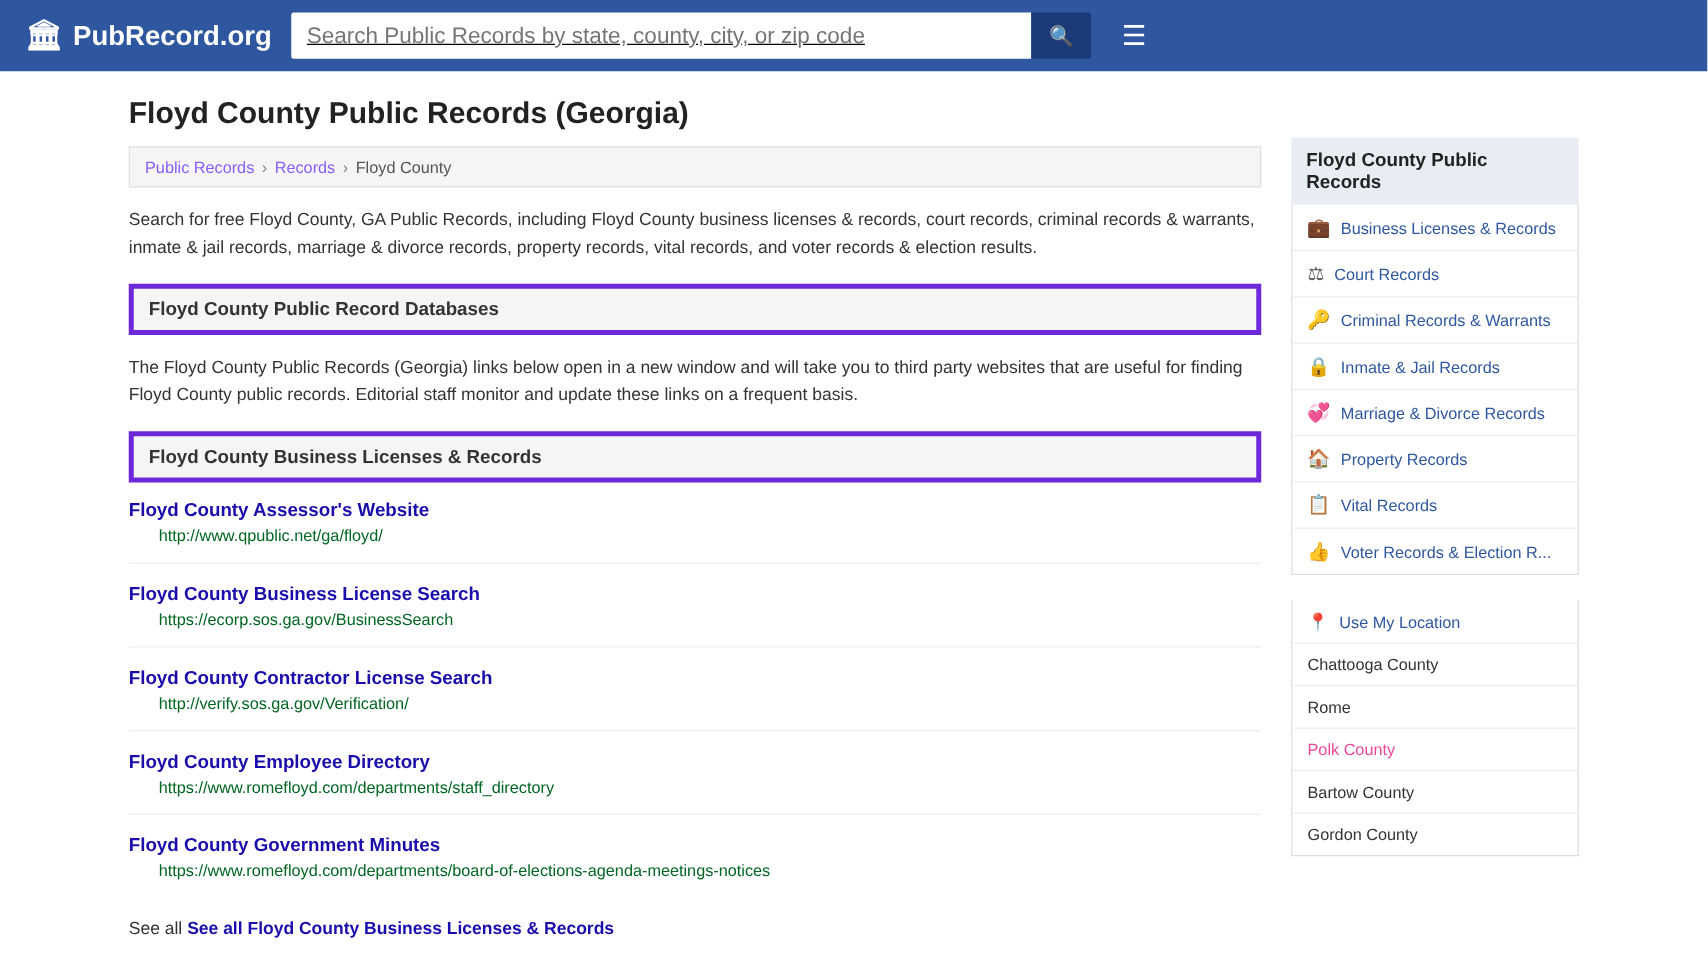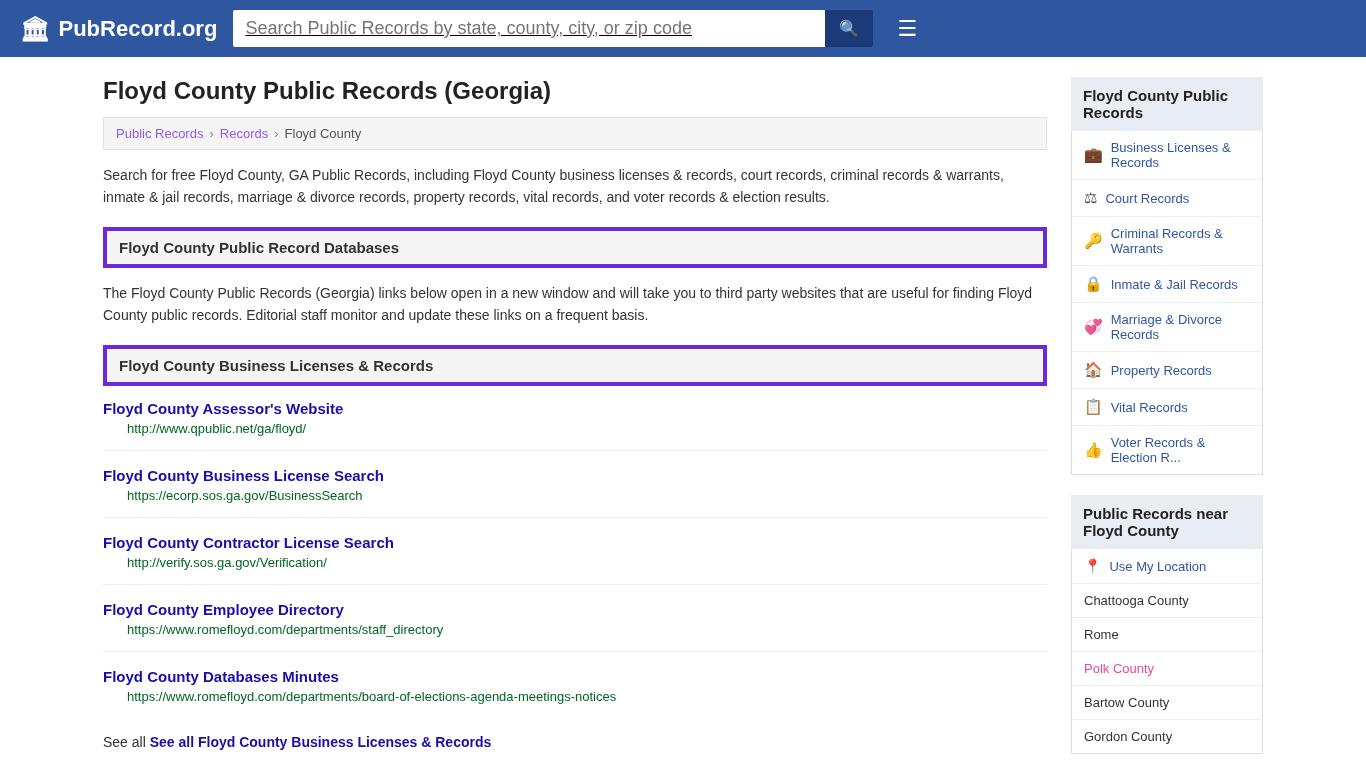--- a/index.html
+++ b/index.html
@@ -62,22 +62,23 @@
       max-width: 1200px;
       margin: 0 auto;
       padding: 20px 20px;
       display: flex;
       gap: 24px;
     }
     #content {
       flex: 1;
     }
     #sidebar {
-      width: 192px;
+      width: 230px;
       flex-shrink: 0;
+      margin-top: 33px;
     }
 
     
     #page-title {
       font-size: 24px;
       font-weight: bold;
       color: #222;
       margin-bottom: 12px;
     }
 
@@ -288,21 +289,21 @@
     </div>
         <div class="record-item">
       <a class="record-title">Floyd County Contractor License Search</a>
       <a class="record-url">http://verify.sos.ga.gov/Verification/</a>
     </div>
         <div class="record-item">
       <a class="record-title">Floyd County Employee Directory</a>
       <a class="record-url">https://www.romefloyd.com/departments/staff_directory</a>
     </div>
         <div class="record-item">
-      <a class="record-title">Floyd County Databases Minutes</a>
+      <a class="record-title">Floyd County Government Minutes</a>
       <a class="record-url">https://www.romefloyd.com/departments/board-of-elections-agenda-meetings-notices</a>
     </div>
       </div>
 
     <div class="see-all">
       See all <a>See all Floyd County Business Licenses &amp; Records</a>
     </div>
 
   </div>
 
@@ -353,21 +354,20 @@
       </a>
     </li>
         <li>
       <a>
         <span class="sidebar-icon">👍</span>
         <span>Voter Records &amp; Election R...</span>
       </a>
     </li>
       </ul>
 
-    <div class="nearby-title">Public Records near Floyd County</div>
     <ul class="nearby-list" id="nearby-list">
         <li>
         <a style="color:#2f57a0;">
           <span class="use-location-icon">📍</span>
           <span>Use My Location</span>
         </a>
       </li>
         <li>
         <a style="color:#333;">
           <span>Chattooga County</span>

